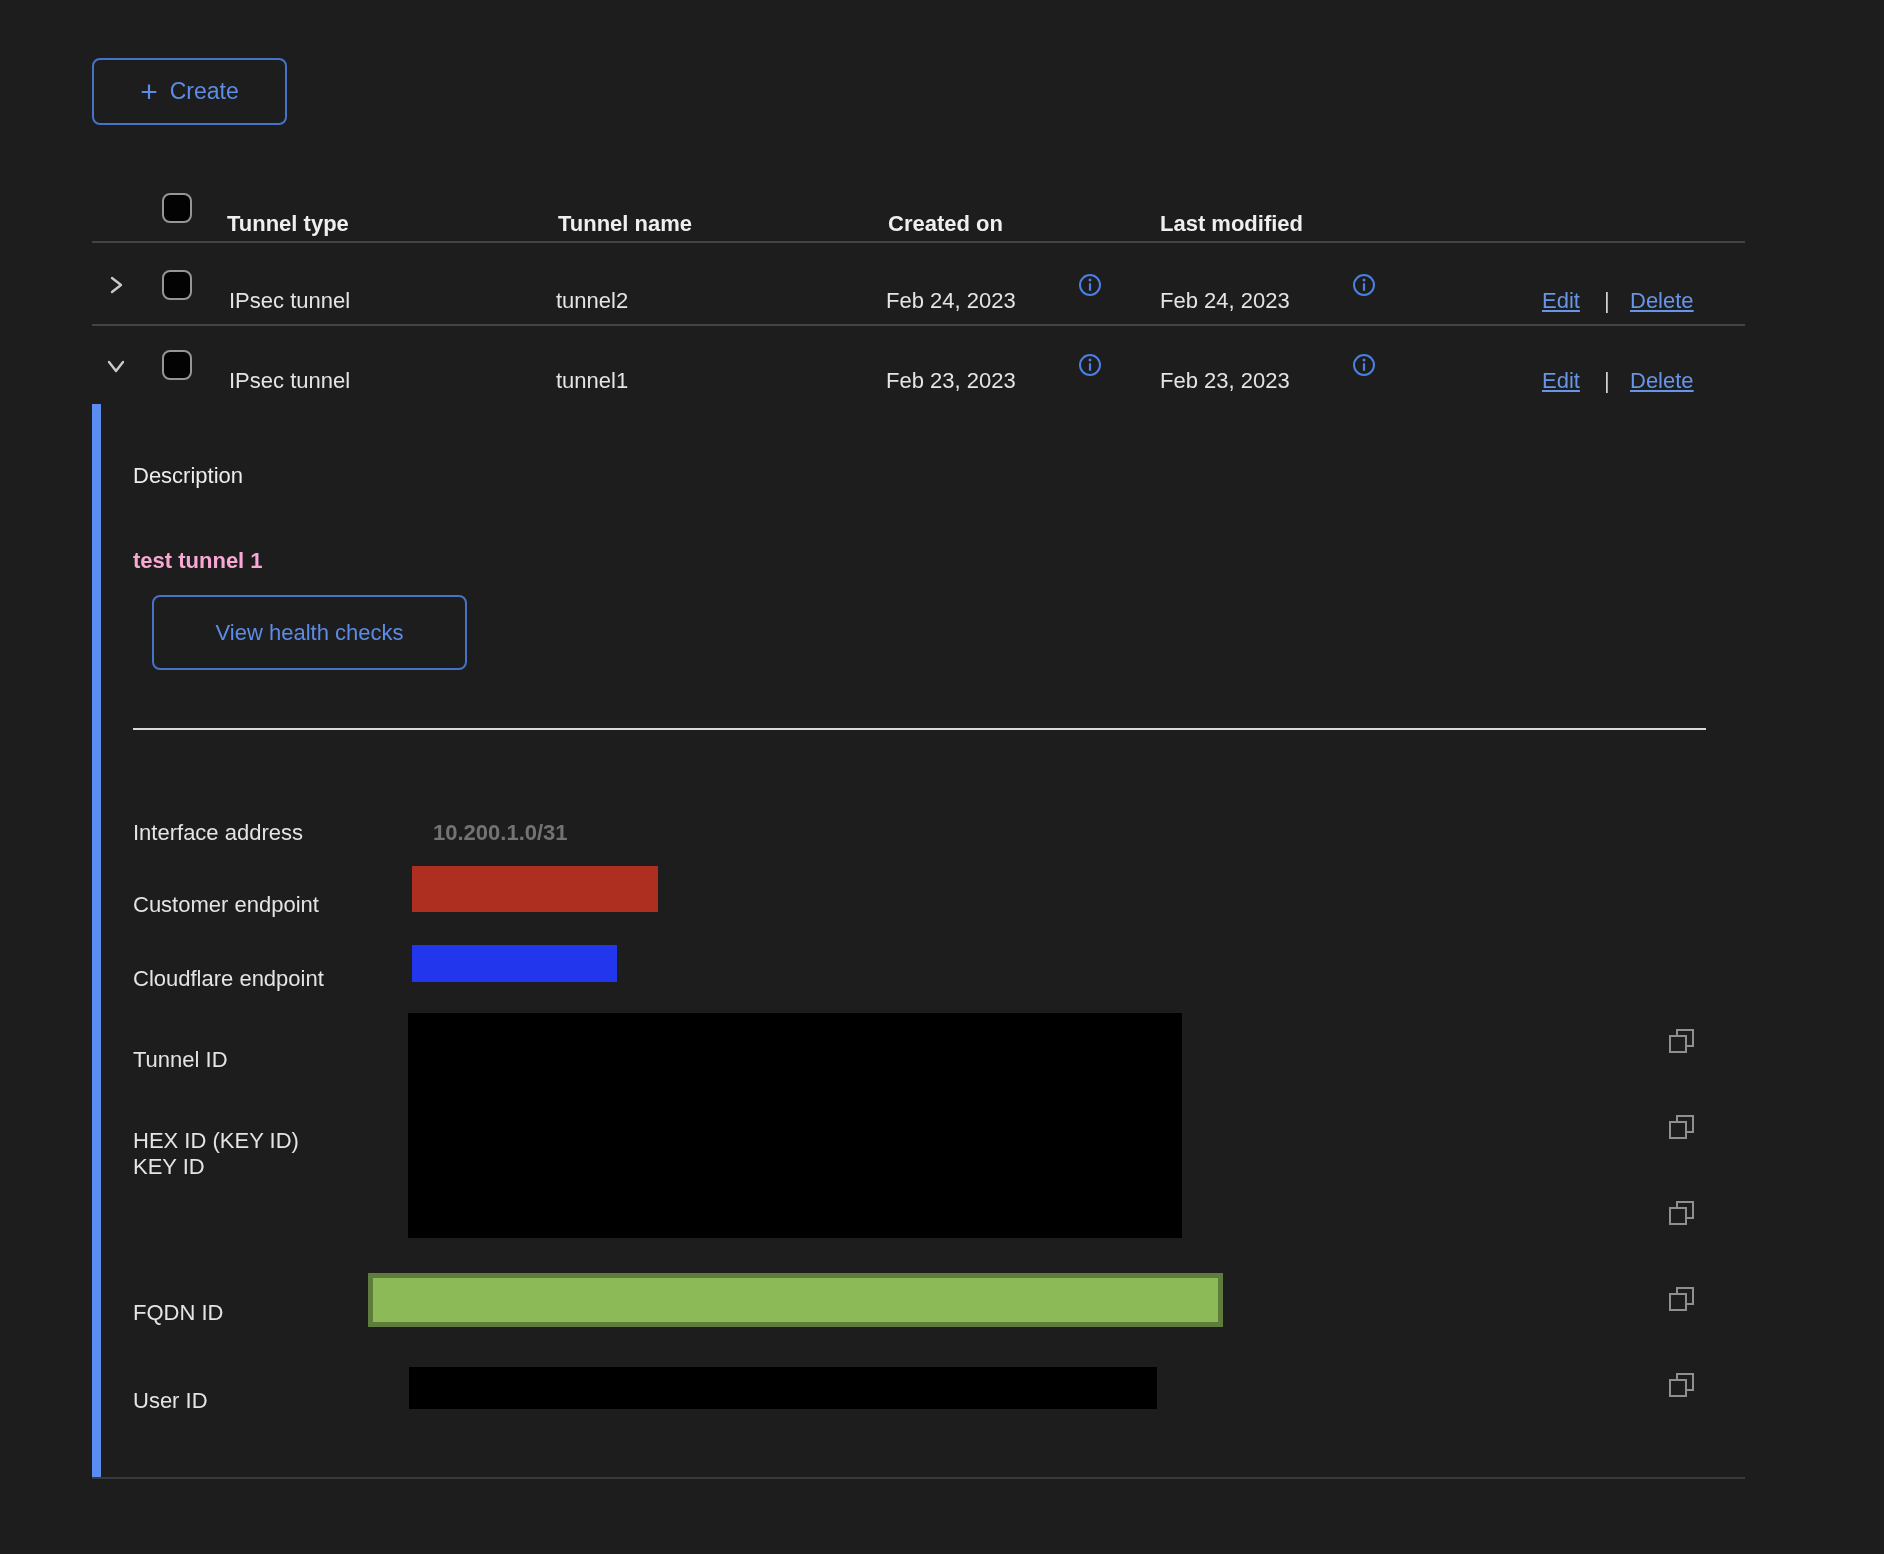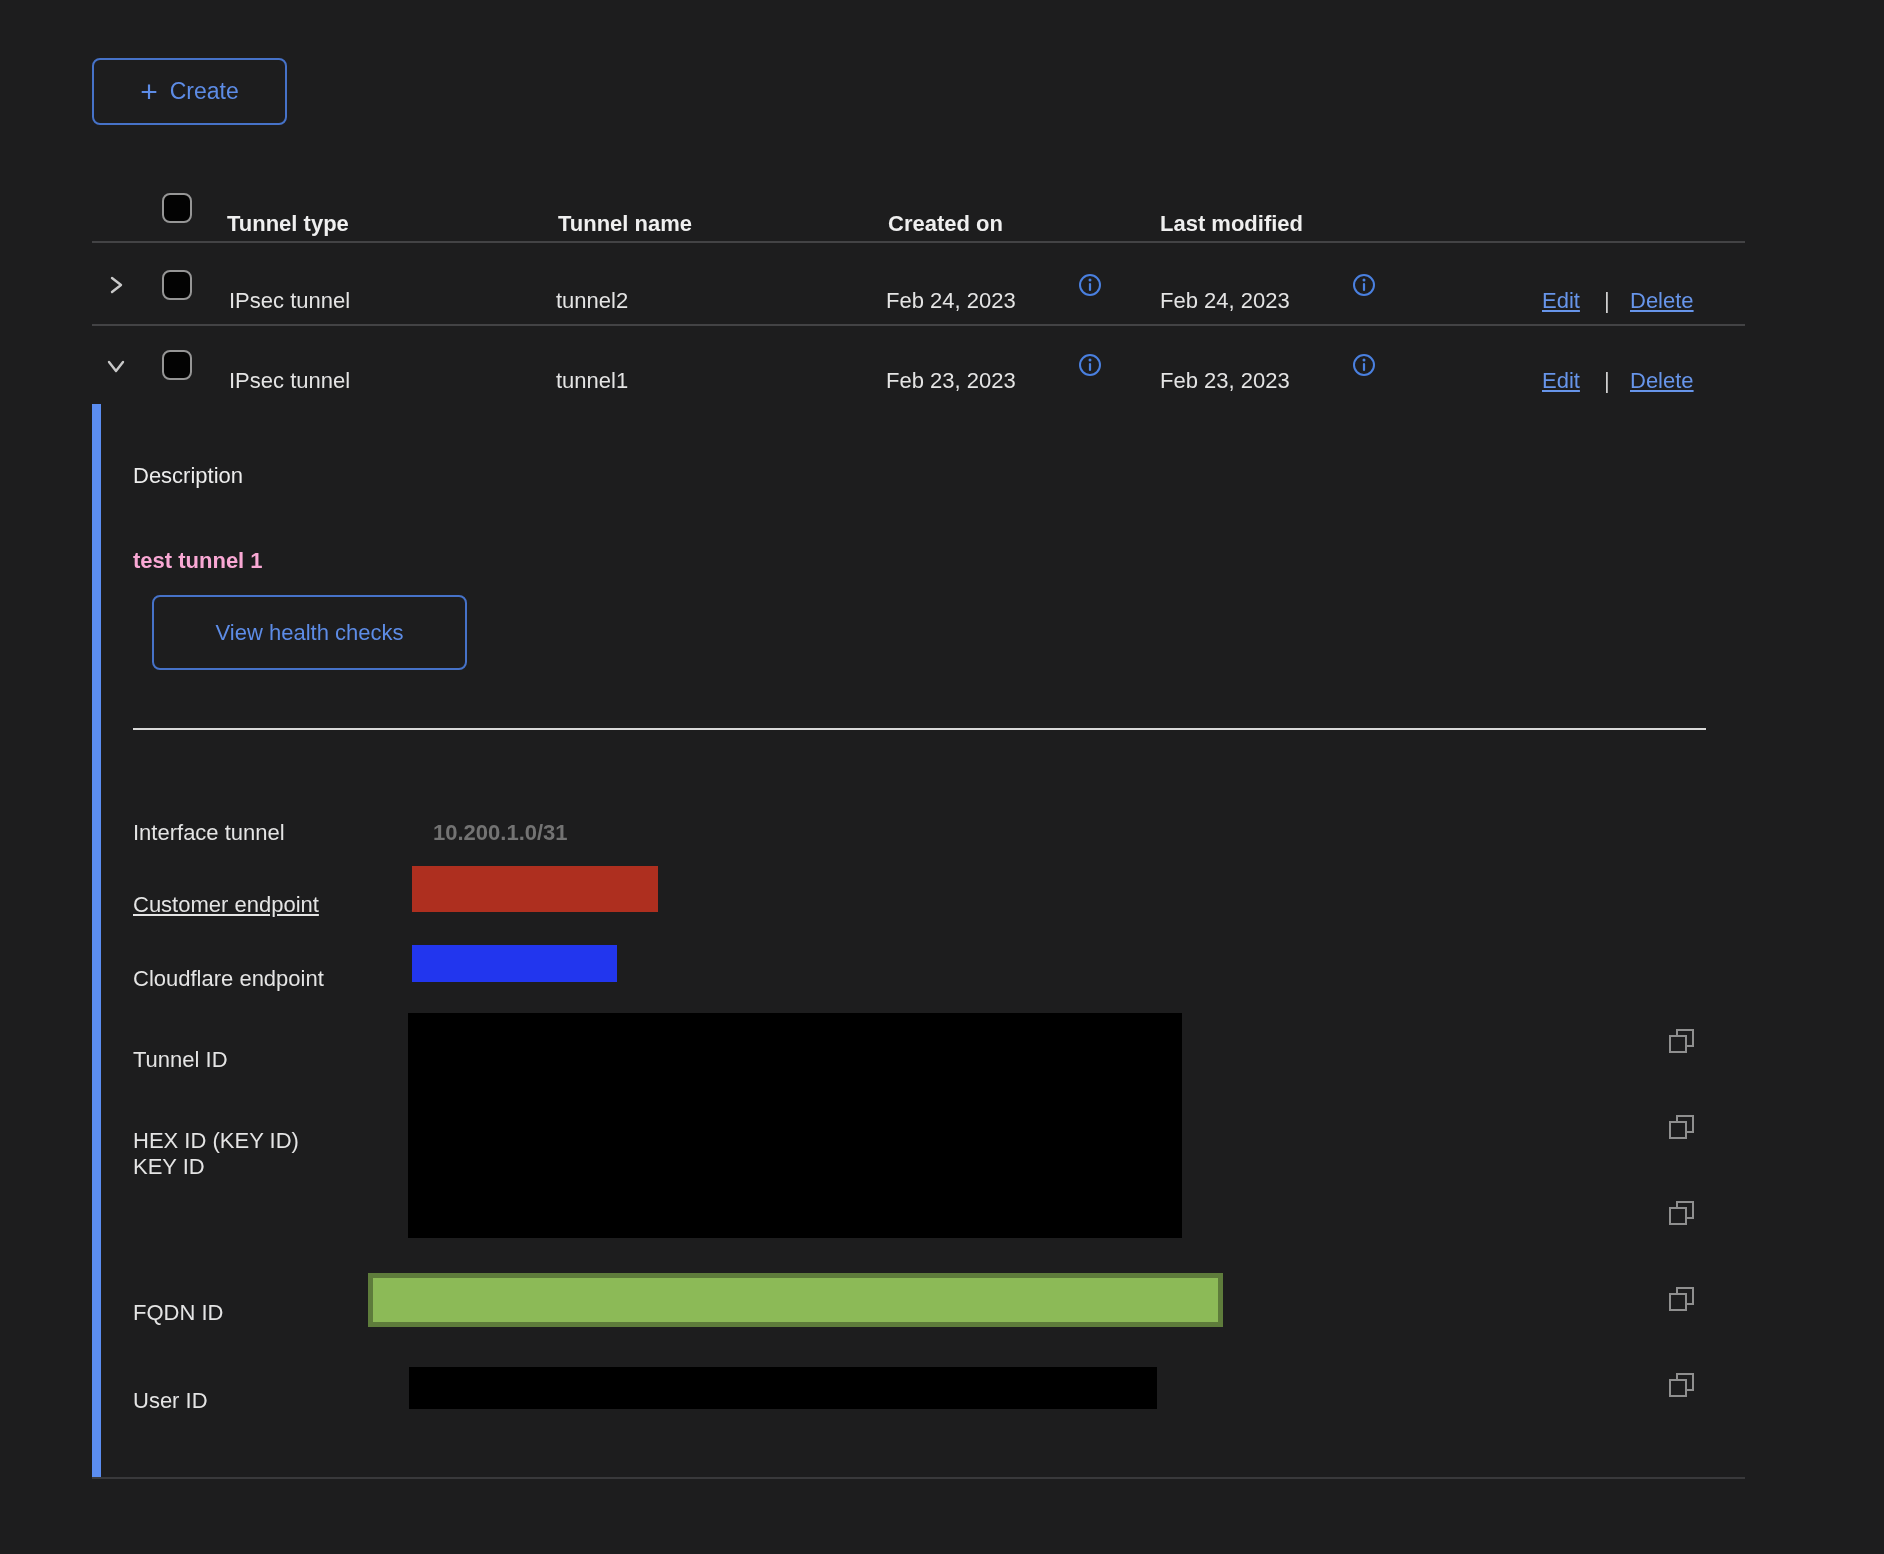--- a/index.html
+++ b/index.html
@@ -113,24 +113,24 @@
   <div>
     <div class="blue-bar abs" style="left:92px;top:404px;height:1074px;"></div>
 
     <div class="txt abs vcenter" style="left:133px;top:460px;font-weight:500;color:#ececec;">Description</div>
     <div class="txt abs vcenter muted" style="left:133px;top:545px;">test tunnel 1</div>
 
     <button class="btn abs" style="left:133px;top:595px;width:315px;height:75px;font-size:22px;margin-left:19px;">View health checks</button>
 
     <div class="hr-light abs" style="left:133px;top:728px;width:1573px;"></div>
 
-    <div class="txt abs vcenter" style="left:133px;top:817px;">Interface tunnel</div>
+    <div class="txt abs vcenter" style="left:133px;top:817px;">Interface address</div>
     <div class="txt abs vcenter value" style="left:433px;top:817px;">10.200.1.0/31</div>
 
-    <div class="txt abs vcenter" style="left:133px;top:889px;text-decoration:underline;">Customer endpoint</div>
+    <div class="txt abs vcenter" style="left:133px;top:889px;">Customer endpoint</div>
     <div class="redact-red abs" style="left:412px;top:866px;width:246px;height:46px;"></div>
 
     <div class="txt abs vcenter" style="left:133px;top:963px;">Cloudflare endpoint</div>
     <div class="redact-blue abs" style="left:412px;top:945px;width:205px;height:37px;"></div>
 
     <div class="redact-black abs" style="left:408px;top:1013px;width:774px;height:225px;"></div>
 
     <div class="txt abs vcenter" style="left:133px;top:1044px;">Tunnel ID</div>
     <span class="icon-btn abs" style="left:1667px;top:1026px;">
       <svg width="28" height="28" viewBox="0 0 28 28">

